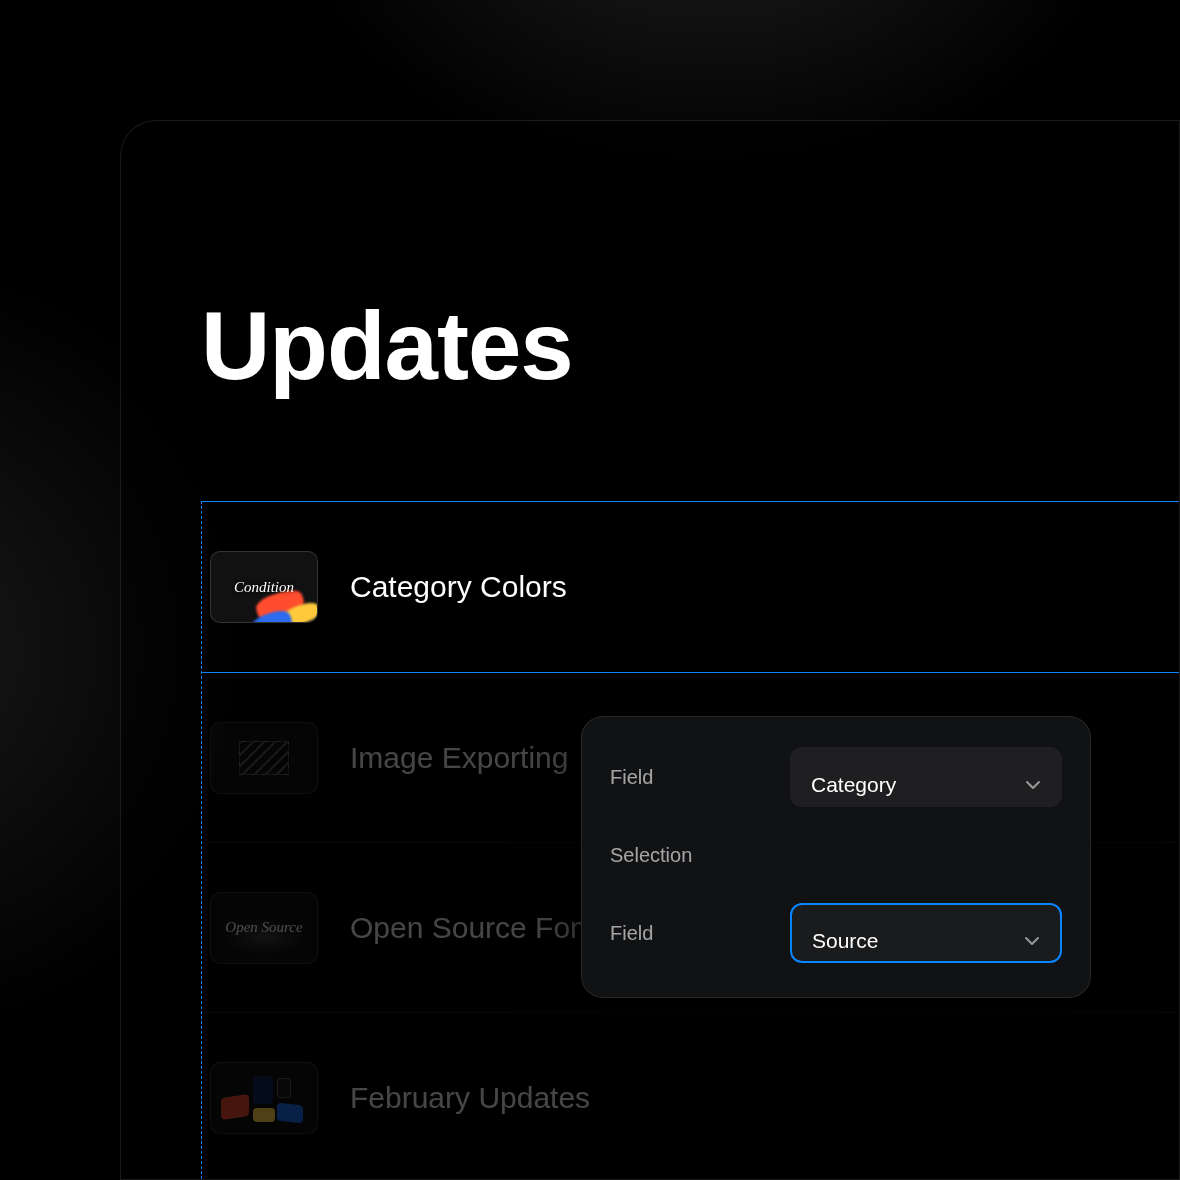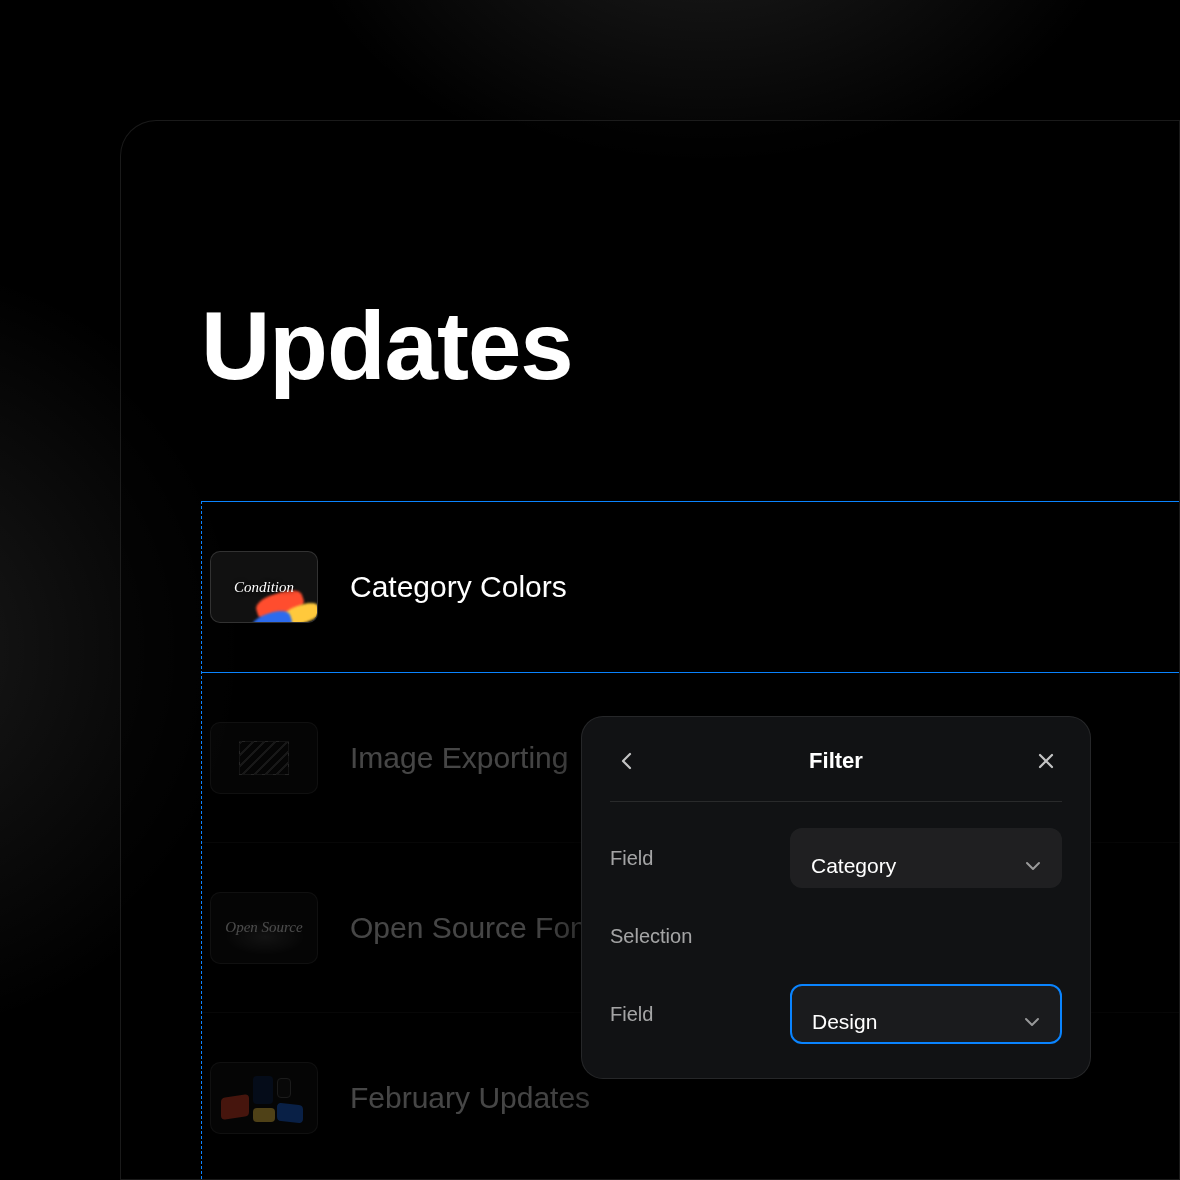--- a/index.html
+++ b/index.html
@@ -234,54 +234,41 @@
             <span class="chip c4"></span>
             <span class="chip c5"></span>
         </div>
       </div>
       <div class="row-title">February Updates</div>
     </div>
 
   </div>
 
   <div class="popover">
-    <div class="popover-header">
-      <div class="icon-btn">
-        <svg width="11" height="18" viewBox="0 0 11 18" fill="none">
-            <path d="M9 2 L2 9 L9 16" stroke="currentColor" stroke-width="2.2" stroke-linecap="round" stroke-linejoin="round"></path>
-          </svg>
-      </div>
-      <div class="popover-title">Filter</div>
-      <div class="icon-btn">
-        <svg width="16" height="16" viewBox="0 0 16 16">
-            <path d="M2 2 L14 14 M14 2 L2 14" stroke="currentColor" stroke-width="2.2" stroke-linecap="round"></path>
-          </svg>
-      </div>
-    </div>
 
     <div class="form-row">
       <div class="form-label">Field</div>
       <div class="select">
         <span>Category</span>
         <span class="chevron">
           <svg width="16" height="10" viewBox="0 0 16 10">
               <path d="M2 2 L8 8 L14 2" stroke="currentColor" stroke-width="2" fill="none" stroke-linecap="round" stroke-linejoin="round"></path>
             </svg>
         </span>
       </div>
     </div>
 
     <div class="form-row">
       <div class="form-label">Selection</div>
     </div>
 
     <div class="form-row">
       <div class="form-label">Field</div>
       <div class="select focused">
-        <span>Design</span>
+        <span>Source</span>
         <span class="chevron">
           <svg width="16" height="10" viewBox="0 0 16 10">
               <path d="M2 2 L8 8 L14 2" stroke="currentColor" stroke-width="2" fill="none" stroke-linecap="round" stroke-linejoin="round"></path>
             </svg>
         </span>
       </div>
     </div>
 
   </div>
 

